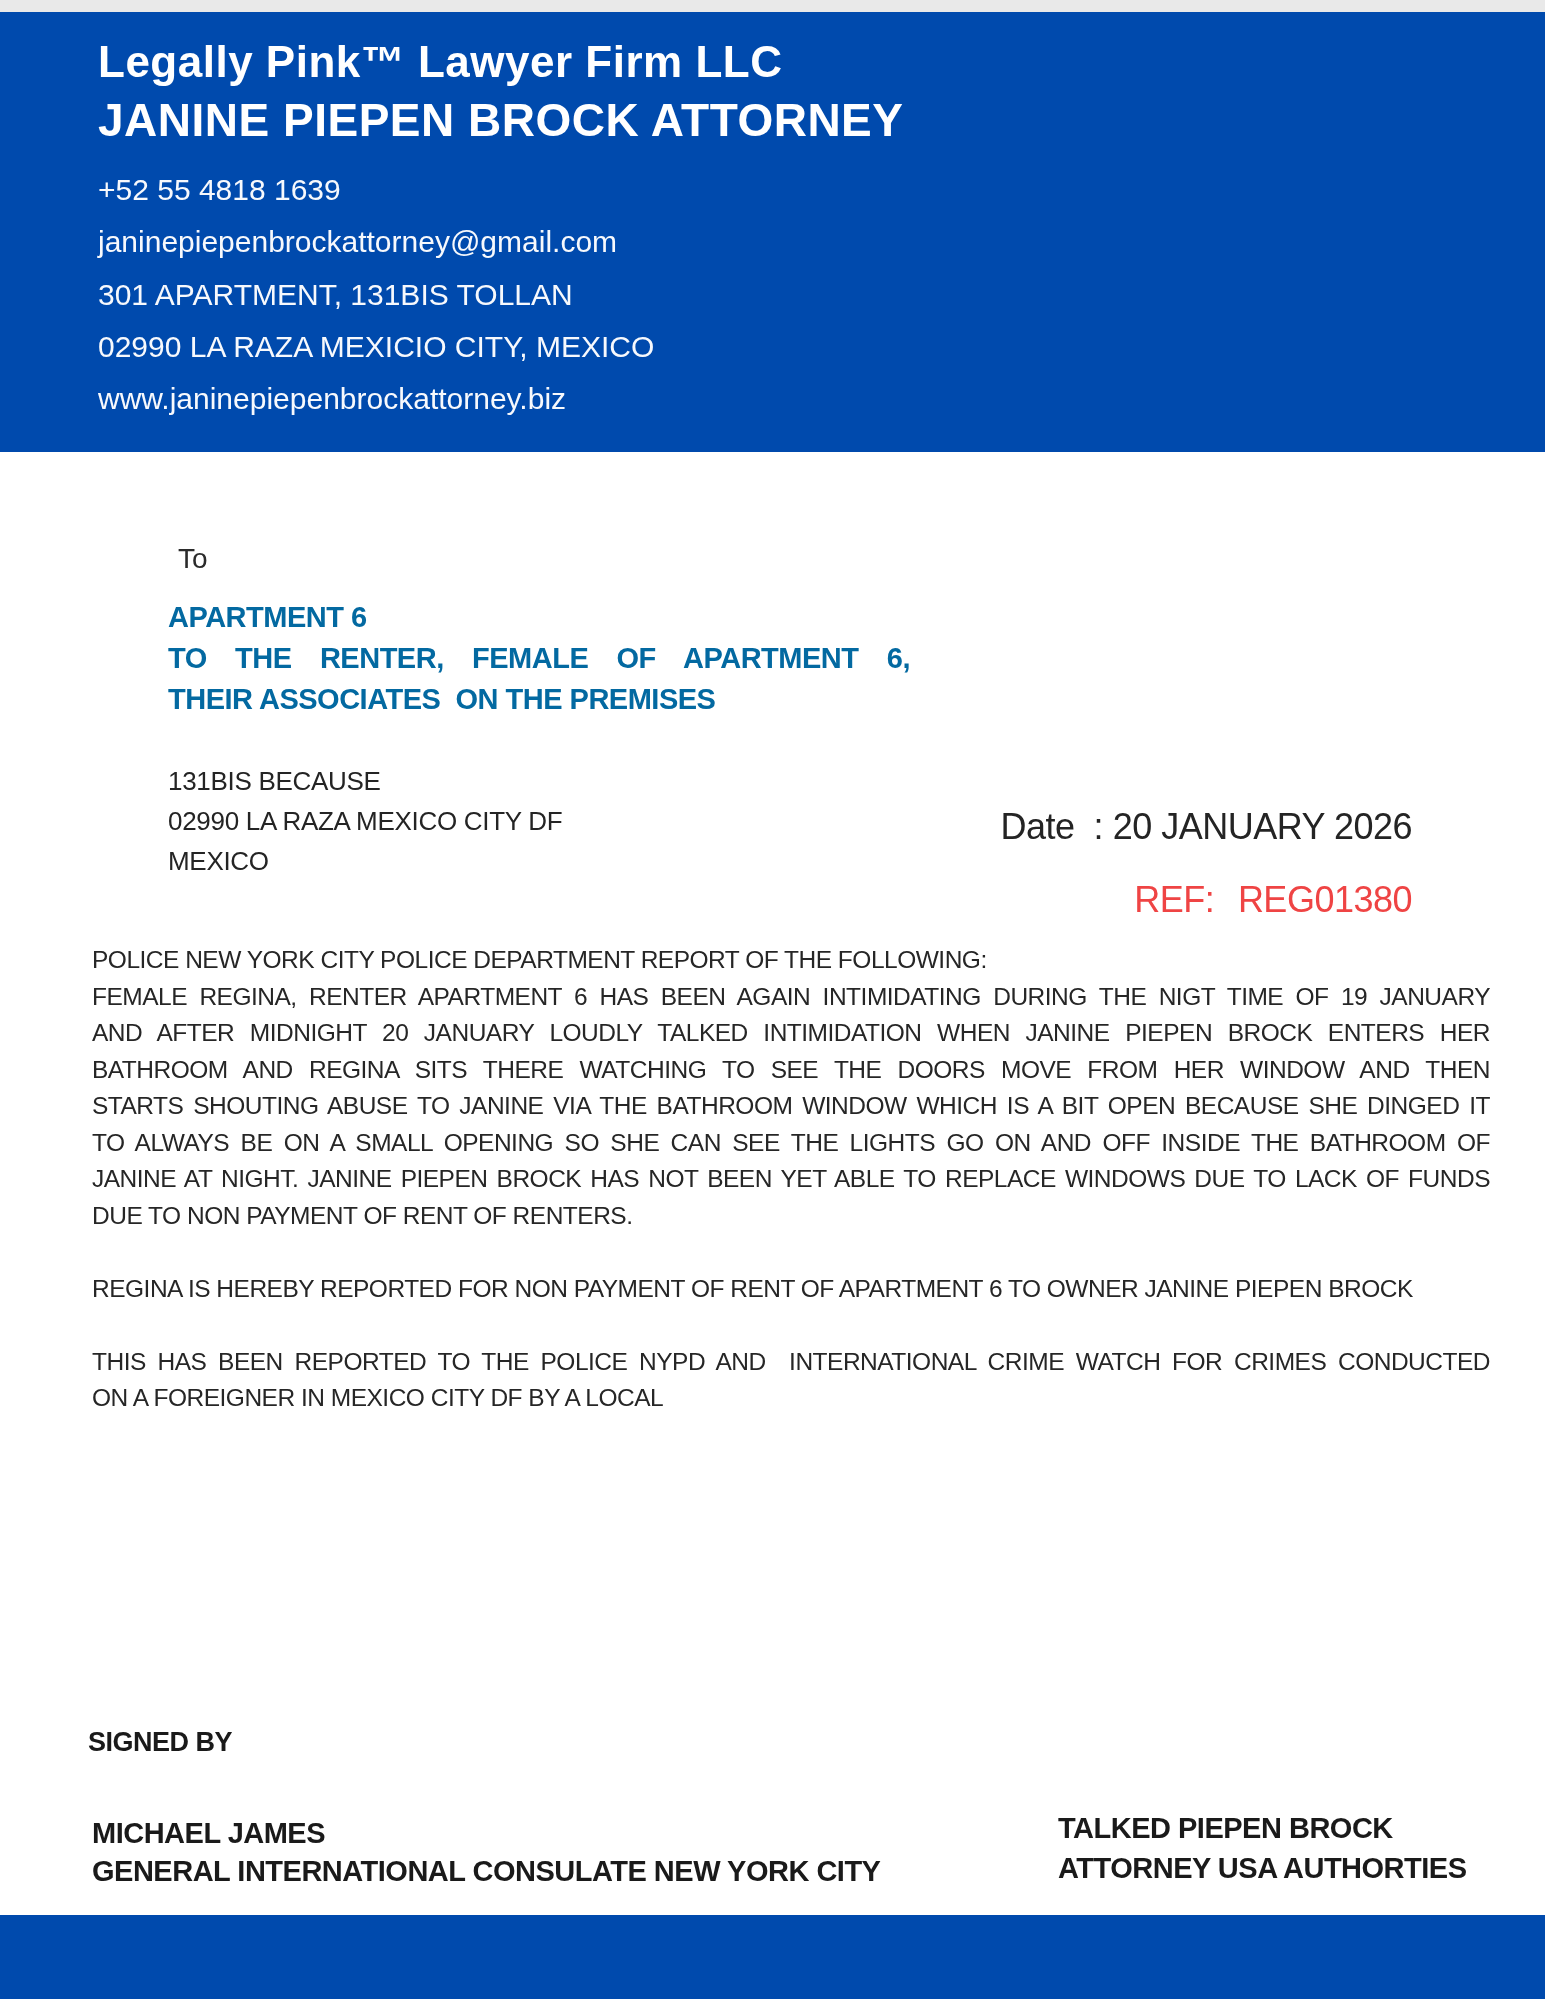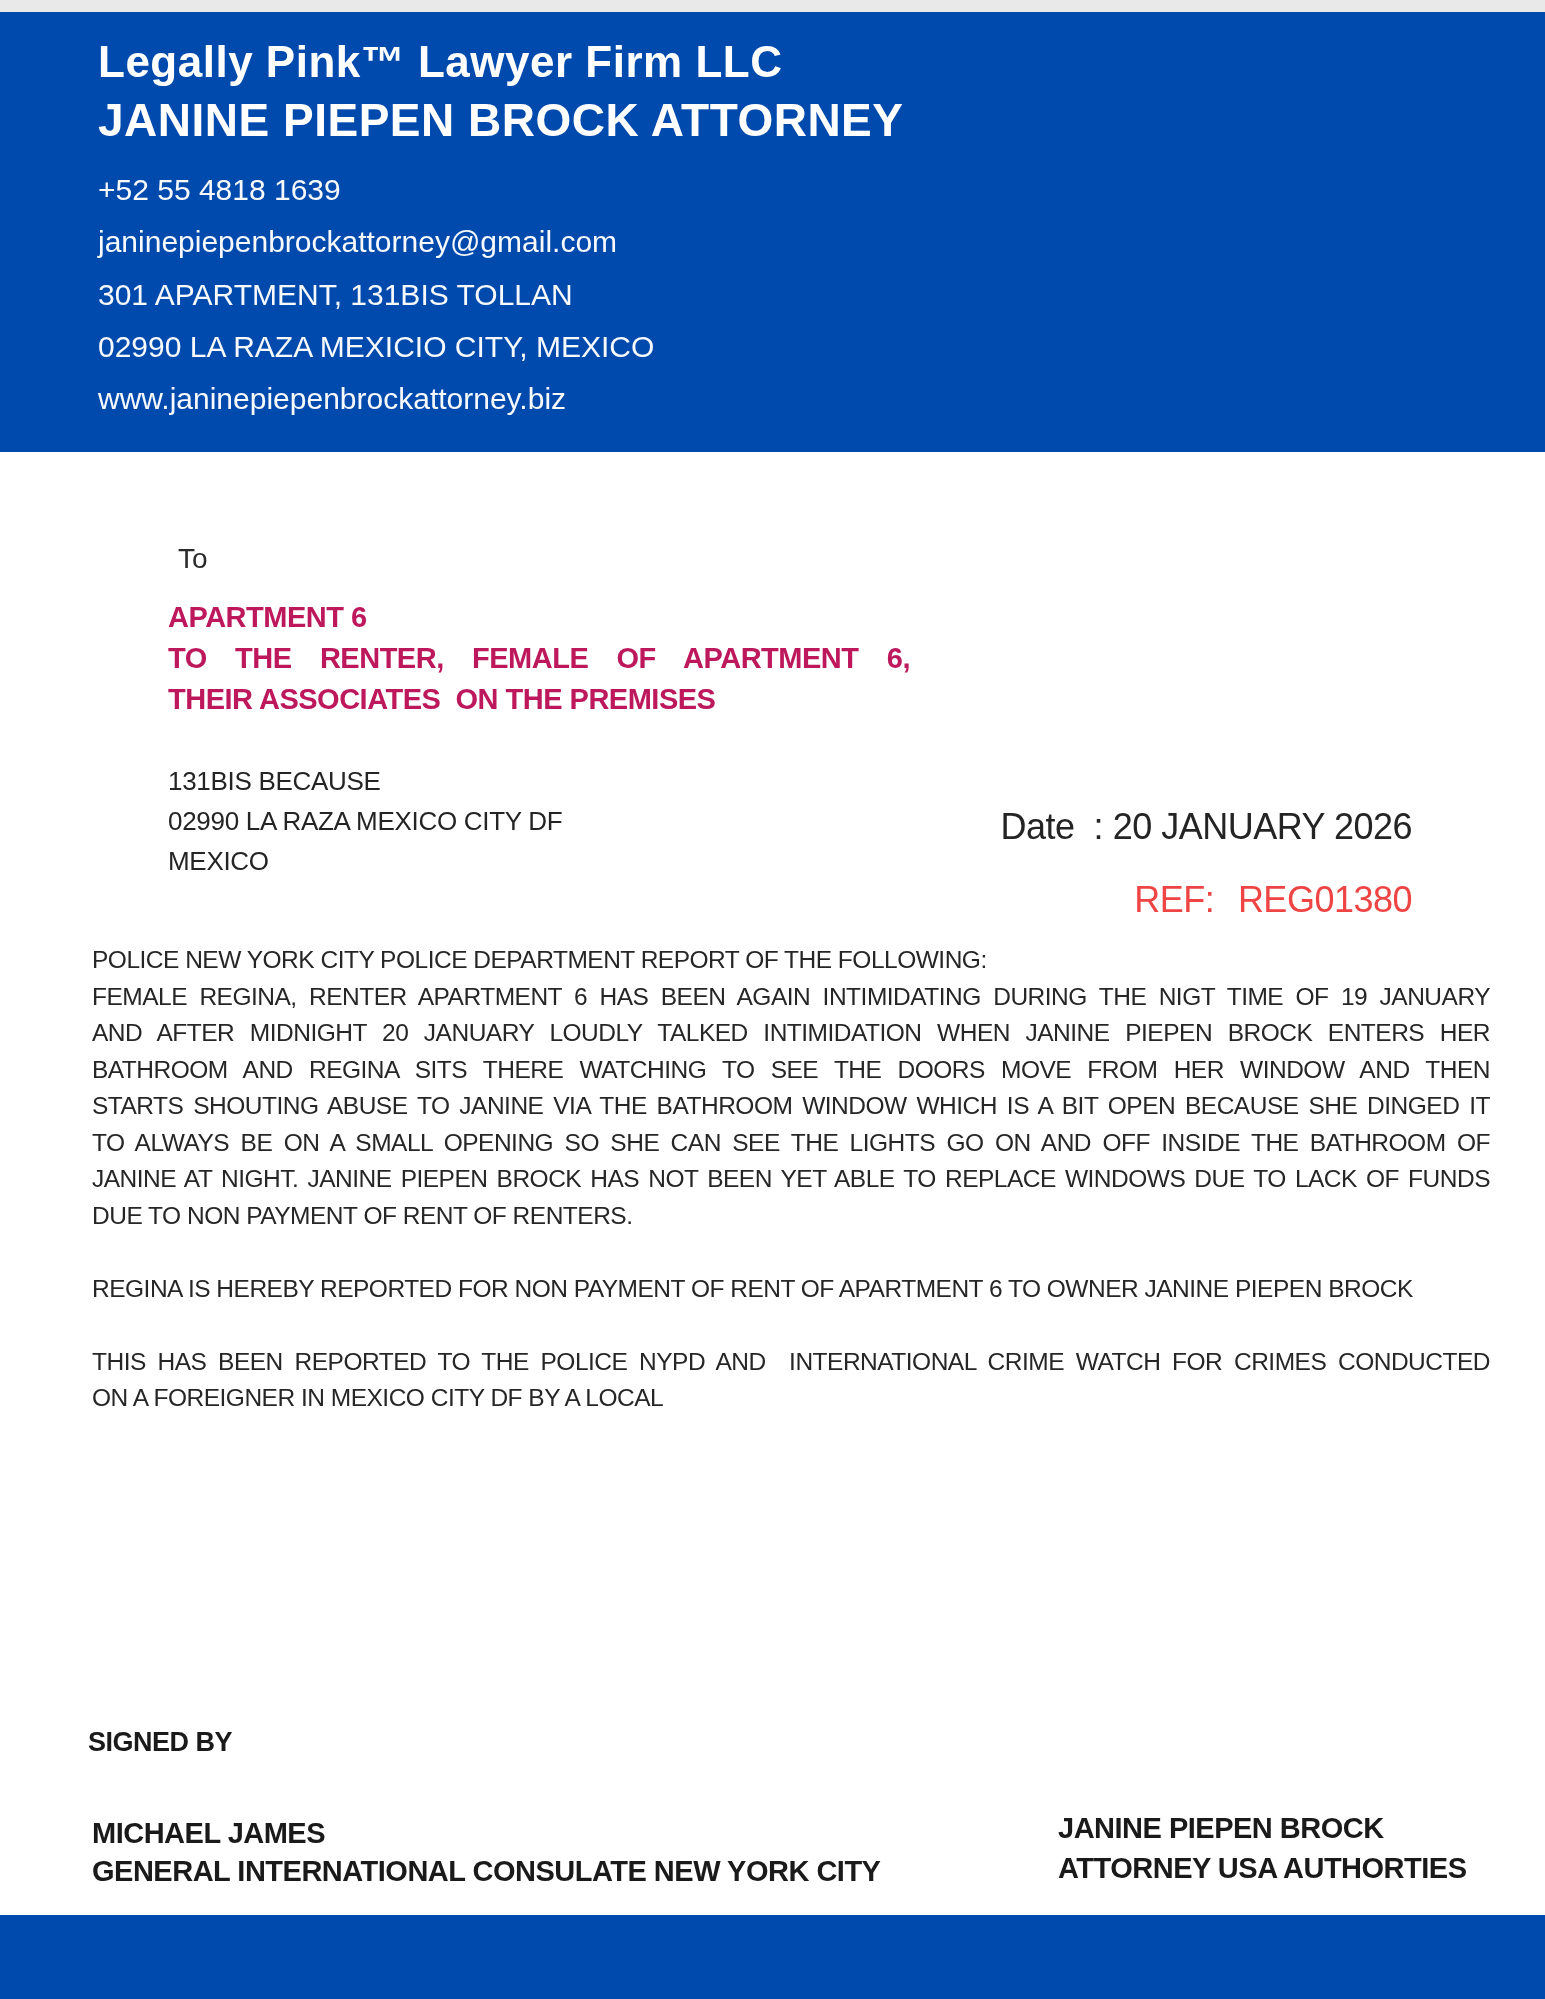--- a/index.html
+++ b/index.html
@@ -22,21 +22,21 @@
     font-size:46px; font-weight:700; letter-spacing:0.5px; white-space:nowrap;
   }
   .contact-block {
     position:absolute; left:98px; top:152px; line-height:52.3px;
     font-size:30px; font-weight:400; color:rgba(255,255,255,0.97); white-space:nowrap;
   }
   
   .to-label { position:absolute; left:178px; top:530px; font-size:28px; line-height:34px; color:#2b2b2b; }
   .recipient-block {
     position:absolute; left:168px; top:585px; width:742px;
-    font-size:29px; font-weight:700; line-height:41px; letter-spacing:-0.5px; color:#be185d;
+    font-size:29px; font-weight:700; line-height:41px; letter-spacing:-0.5px; color:#0369a1;
   }
   .recipient-address {
     position:absolute; left:168px; top:749px; width:600px;
     font-size:26px; line-height:40px; letter-spacing:-0.3px; color:#242424;
   }
   
   .date-line {
     position:absolute; left:912px; top:795px; width:500px; text-align:right;
     font-size:36px; line-height:40px; letter-spacing:-0.5px; color:#242424; white-space:nowrap;
   }
@@ -128,19 +128,19 @@
   </div>
 
   <div class="signed-by">SIGNED BY</div>
 
   <div class="signer-left">
     <div>MICHAEL JAMES</div>
     <div>GENERAL INTERNATIONAL CONSULATE NEW YORK CITY</div>
   </div>
 
   <div class="signer-right">
-    <div>JANINE PIEPEN BROCK</div>
+    <div>TALKED PIEPEN BROCK</div>
     <div>ATTORNEY USA AUTHORTIES</div>
   </div>
 
   <div class="footer-bar"></div>
 
 </div>
 
 </body></html>

